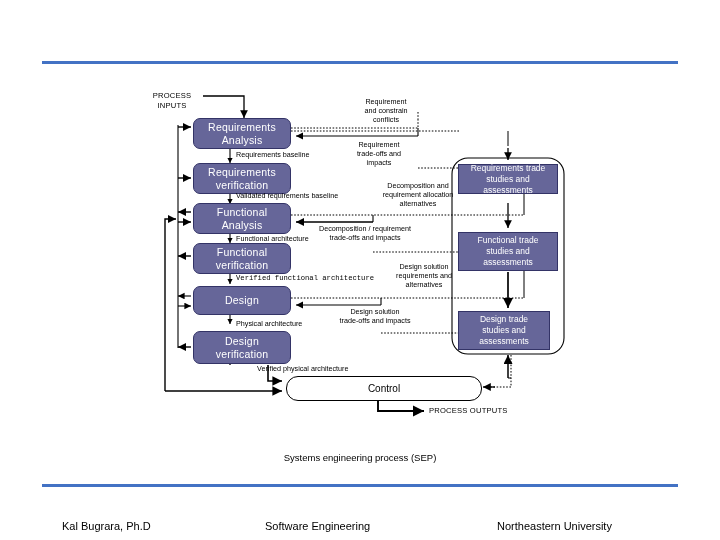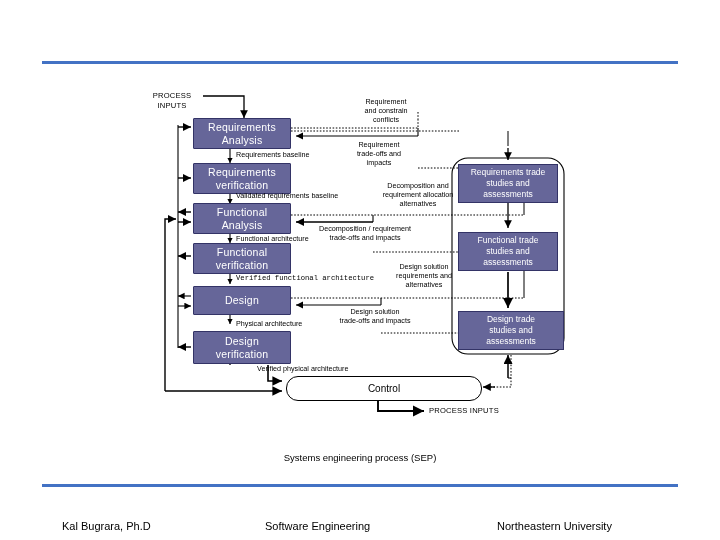--- a/index.html
+++ b/index.html
@@ -35,21 +35,21 @@
     left: 0; top: 0;
     width: 720px;
     height: 540px;
   }
 
   
   .pbox {
     position: absolute;
     background: #666699;
     border: 1px solid #333366;
-    border-radius: 1px;
+    border-radius: 7px;
     color: #ffffff;
     font-size: 10.5px;
     line-height: 13px;
     text-align: center;
     display: flex;
     align-items: center;
     justify-content: center;
     box-sizing: border-box;
     letter-spacing: .2px;
   }
@@ -240,21 +240,21 @@
       <path d="M524,252 L524,298"></path>
       <path d="M524,333 L524,345"></path>
       <path d="M508,378 L511,378"></path>
     </g>
   </svg>
 
   <div class="lbl ctr" id="lbl-process-inputs">
     <div>PROCESS</div>
     <div>INPUTS</div>
   </div>
-  <div class="lbl" id="lbl-process-outputs">PROCESS INPUTS</div>
+  <div class="lbl" id="lbl-process-outputs">PROCESS OUTPUTS</div>
 
   <div class="pbox" id="box-requirements-analysis" style="left:193px; top:118px; width:98px; height:31px;">
     <div>
       <span>Requirements</span>
       <span>Analysis</span>
     </div>
   </div>
 
   <div class="pbox" id="box-requirements-verification" style="left:193px; top:163px; width:98px; height:31px;">
     <div>
@@ -283,37 +283,37 @@
     </div>
   </div>
 
   <div class="pbox" id="box-design-verification" style="left:193px; top:331px; width:98px; height:33px;">
     <div>
       <span>Design</span>
       <span>verification</span>
     </div>
   </div>
 
-  <div class="tbox" id="box-requirements-trade" style="left:458px; top:164px; width:100px; height:39px;">
+  <div class="tbox" id="box-requirements-trade" style="left:458px; top:164px; width:100px; height:30px;">
     <div>
       <span>Requirements trade</span>
       <span>studies and</span>
       <span>assessments</span>
     </div>
   </div>
 
   <div class="tbox" id="box-functional-trade" style="left:458px; top:232px; width:100px; height:39px;">
     <div>
       <span>Functional trade</span>
       <span>studies and</span>
       <span>assessments</span>
     </div>
   </div>
 
-  <div class="tbox" id="box-design-trade" style="left:458px; top:311px; width:106px; height:39px;">
+  <div class="tbox" id="box-design-trade" style="left:458px; top:311px; width:92px; height:39px;">
     <div>
       <span>Design trade</span>
       <span>studies and</span>
       <span>assessments</span>
     </div>
   </div>
 
   <div id="control-box">
     <span>Control</span>
   </div>

